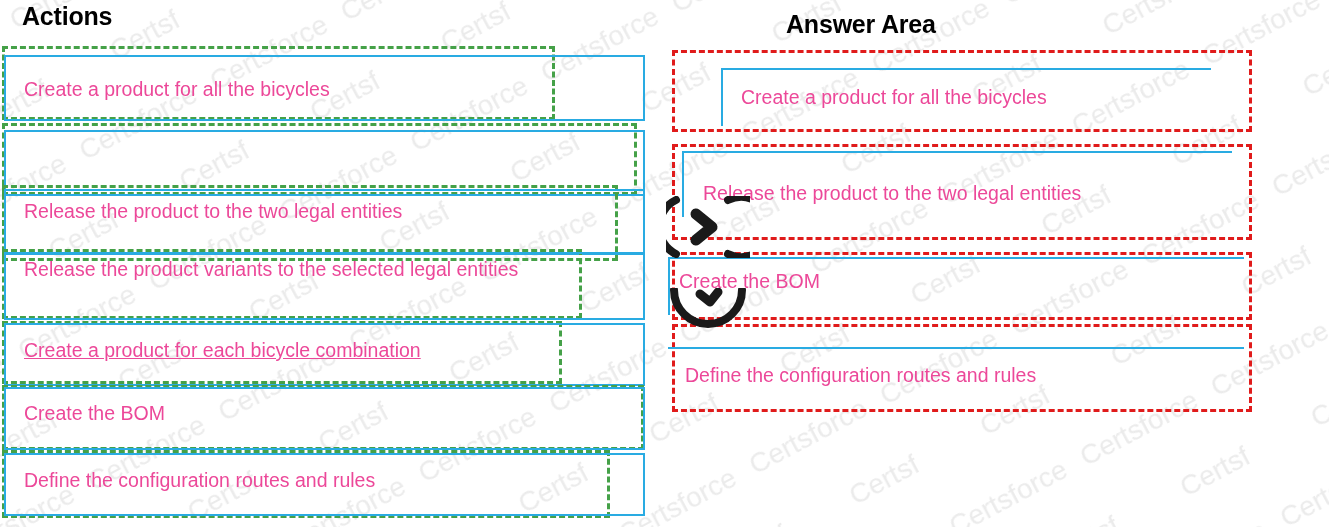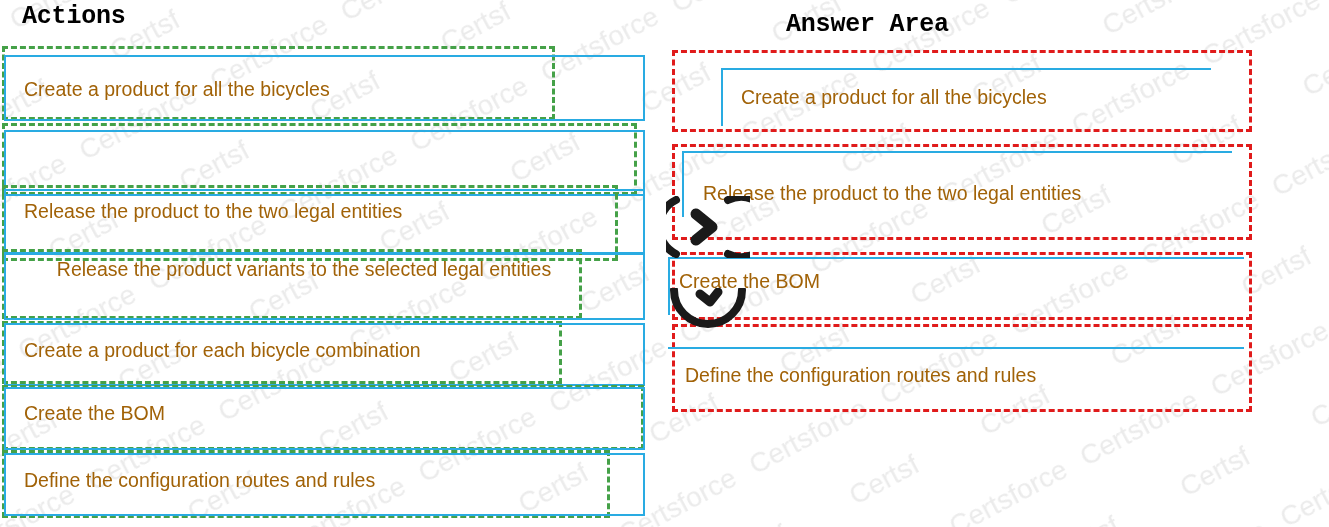--- a/index.html
+++ b/index.html
@@ -35,21 +35,20 @@
   }
 
   
   .col-title {
     position: absolute;
     font-size: 25px;
     font-weight: bold;
     color: #000000;
     letter-spacing: -0.2px;
     white-space: nowrap;
-    font-family: Liberation Mono, monospace;
   }
   #actions-title    { left: 22px;  top: 2px; }
   #answer-title     { left: 786px; top: 10px; }
 
   
   .blue-box {
     position: absolute;
     border: 2px solid #29ABE2;
     background: transparent;
   }
@@ -59,25 +58,25 @@
     background: transparent;
   }
   .red-dashed {
     position: absolute;
     border: 3px dashed #E01B1B;
     background: transparent;
   }
   .item-text {
     position: absolute;
     font-size: 19.5px;
-    color: #a16207;
+    color: #ec4899;
     line-height: 26px;
     white-space: nowrap;
   }
-  .item-text.wrap { white-space: normal; width: 560px; text-align: center; }
+  .item-text.wrap { white-space: normal; width: 560px; }
 
   
   .blue-rule-top {
     position: absolute;
     border-top: 2px solid #29ABE2;
   }
   .blue-rule-left {
     position: absolute;
     border-left: 2px solid #29ABE2;
   }
@@ -127,21 +126,21 @@
   <div class="green-dashed" style="left:2px; top:185px; width:616px; height:76px;"></div>
   <div class="blue-box" style="left:4px; top:189px; width:641px; height:66px;"></div>
   <div class="item-text" style="left:24px; top:198px;">Release the product to the two legal entities</div>
 
   <div class="green-dashed" style="left:2px; top:249px; width:580px; height:70px;"></div>
   <div class="blue-box" style="left:4px; top:252px; width:641px; height:68px;"></div>
   <div class="item-text wrap" style="left:24px; top:256px;">Release the product variants to the selected legal entities</div>
 
   <div class="green-dashed" style="left:2px; top:321px; width:560px; height:63px;"></div>
   <div class="blue-box" style="left:4px; top:323px; width:641px; height:63px;"></div>
-  <div class="item-text" style="left:24px; top:337px;">Create a product for each bicycle combination</div>
+  <div class="item-text" style="left:24px; top:337px;text-decoration:underline;">Create a product for each bicycle combination</div>
 
   <div class="green-dashed" style="left:2px; top:385px; width:642px; height:65px;"></div>
   <div class="blue-box" style="left:4px; top:387px; width:641px; height:63px;"></div>
   <div class="item-text" style="left:24px; top:400px;">Create the BOM</div>
 
   <div class="green-dashed" style="left:2px; top:450px; width:608px; height:68px;"></div>
   <div class="blue-box" style="left:4px; top:453px; width:641px; height:63px;"></div>
   <div class="item-text" style="left:24px; top:467px;">Define the configuration routes and rules</div>
 
   <div class="red-dashed" style="left:672px; top:50px; width:580px; height:82px;"></div>

